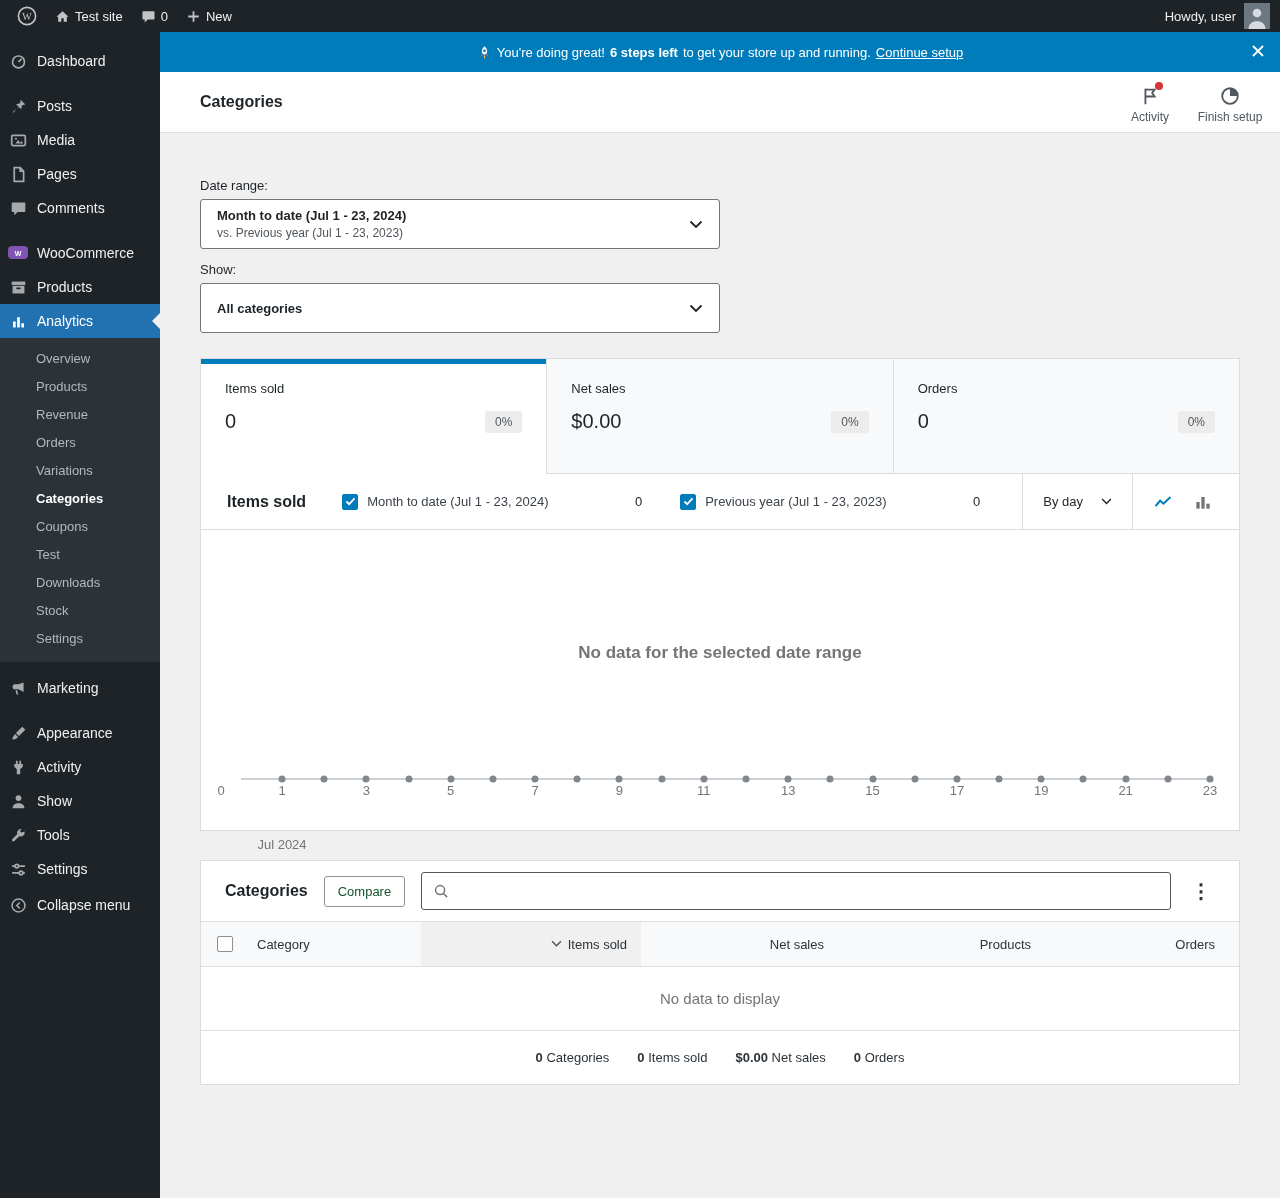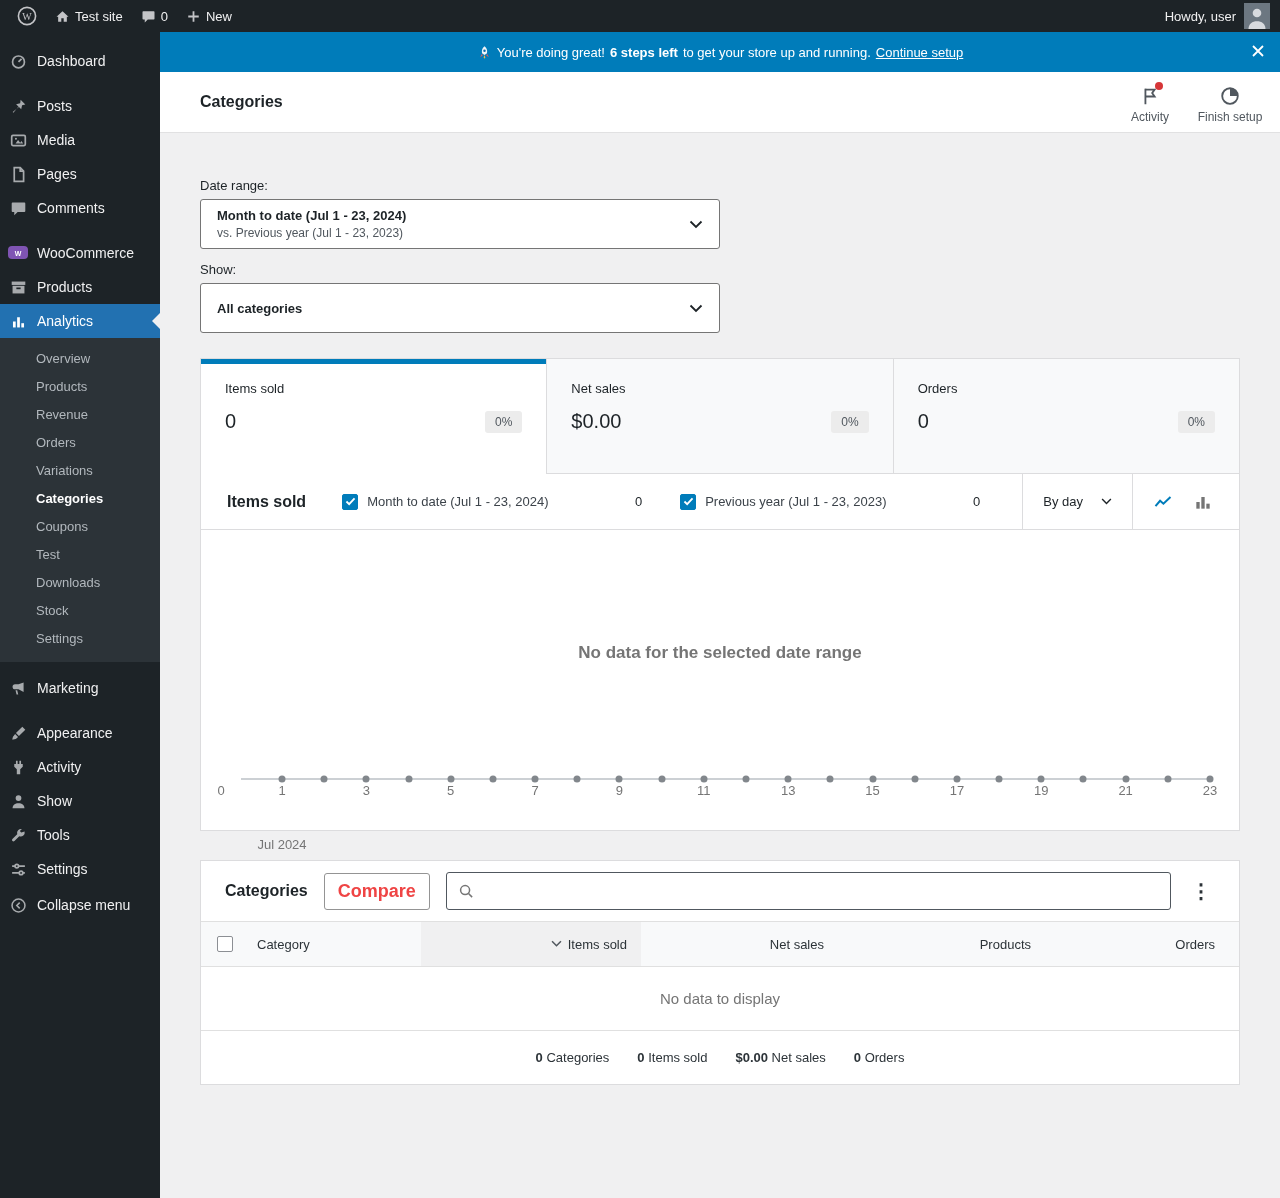--- a/index.html
+++ b/index.html
@@ -92,22 +92,22 @@
     font-size:17px; font-weight:bold; color:#757575; }
   .baseline { position:absolute; left:40px; width:970px; top:248px; height:2px; background:#ccd0d4; }
   .dot { position:absolute; top:249px; width:7px; height:7px; border-radius:50%;
     background:#82878c; transform:translate(-50%,-50%); }
   .tick { position:absolute; top:253px; transform:translateX(-50%); font-size:13px; color:#757575; }
   .x-sub { position:absolute; top:271px; transform:translateX(-50%); font-size:13px; color:#757575;margin-top:36px; }
   
   .table-card { margin-top:29px; background:#fff; border:1px solid #dcdcde; }
   .table-header { display:flex; align-items:center; height:60px; padding:0 24px; gap:16px; }
   .tbl-title { font-size:16px; font-weight:bold; }
-  .compare-btn { font-family:inherit; font-size:18px; color:#ef4444; background:#fff;
-    border:1px solid #949494; border-radius:3px; padding:7px 13px; cursor:pointer;font-weight:bold; }
+  .compare-btn { font-family:inherit; font-size:13px; color:#14532d; background:#fff;
+    border:1px solid #949494; border-radius:3px; padding:7px 13px; cursor:pointer; }
   .search { flex:1; display:flex; align-items:center; gap:8px; height:38px;
     border:1px solid #50575e; border-radius:3px; background:#fff; padding:0 10px; }
   .search input { border:none; outline:none; flex:1; font-size:13px; font-family:inherit; background:transparent; }
   .kebab { font-size:20px; color:#2c3338; padding:0 4px; cursor:pointer; line-height:1; font-weight:bold; }
   .thead { display:flex; align-items:stretch; height:46px; background:#f8f9fa;
     border-top:1px solid #e0e0e0; border-bottom:1px solid #e0e0e0; font-size:13px; color:#2c3338; }
   .col { display:flex; align-items:center; cursor:pointer; }
   .cb-cell { width:56px; display:flex; align-items:center; padding-left:16px; }
   .col-category { width:164px; }
   .col-items { width:220px; justify-content:flex-end; gap:5px; background:#f0f0f1; padding-right:14px; }

